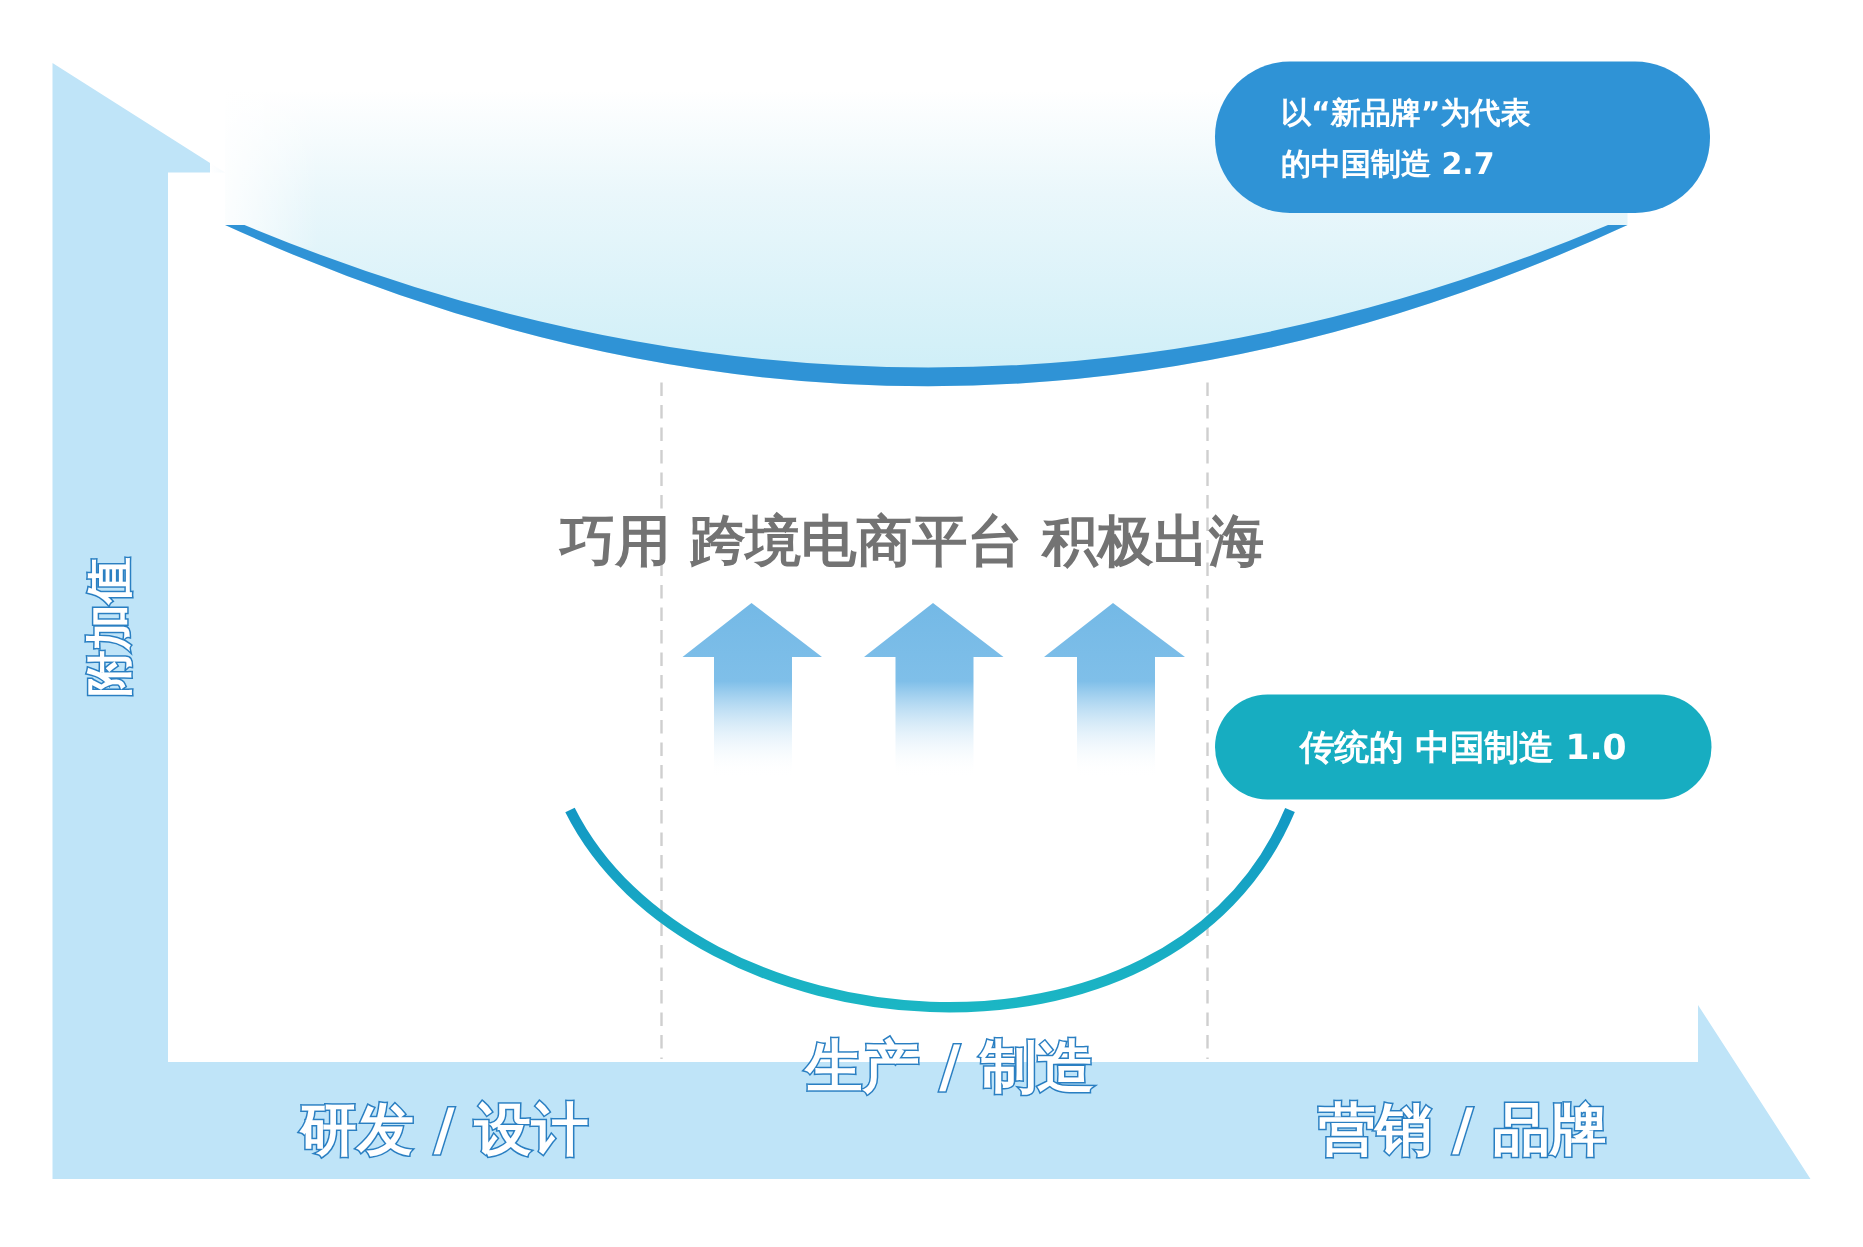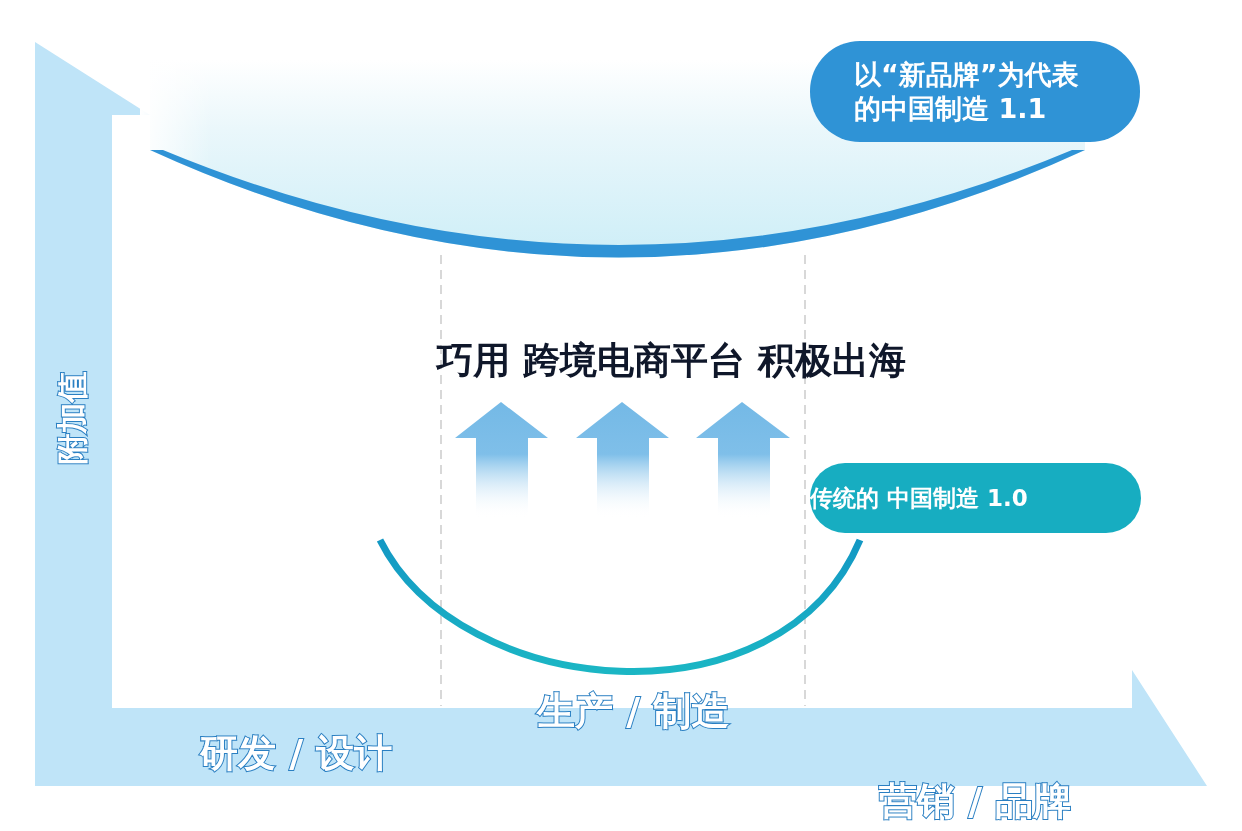--- a/index.html
+++ b/index.html
@@ -2,31 +2,31 @@
 <html><head>
   <meta charset="utf-8">
   <style>
     html, body { margin: 0; padding: 0; background: #ffffff; }
     body { width: 1242px; height: 831px; position: relative; overflow: hidden;
            font-family: "DejaVu Sans", "Liberation Sans", sans-serif; }
     #canvas { position: absolute; left: 0; top: 0; width: 1242px; height: 831px; }
     .pill { position: absolute; color: #ffffff; font-weight: bold; box-sizing: border-box;
             display: flex; align-items: center; }
     #pill-top { left: 810px; top: 41px; width: 330px; height: 101px; background: #2f93d6;
-                border-radius: 50px; padding-left: 44px; font-size: 27px; line-height: 34px; }
+                border-radius: 50px; padding-left: 44px; font-size: 20px; line-height: 34px; }
     #pill-top .lines { display: flex; flex-direction: column; }
     #pill-bottom { left: 810px; top: 463px; width: 331px; height: 70px; background: #17adc1;
-                   border-radius: 35px; justify-content: flex-start; font-size: 23px; }
-    #headline { position: absolute; left: 346px; top: 336px; width: 560px; text-align: right;
-                color: #0f172a; font-weight: bold; font-size: 37px; letter-spacing: 0px; white-space: nowrap; }
+                   border-radius: 35px; justify-content: center; font-size: 23px; }
+    #headline { position: absolute; left: 328px; top: 336px; width: 560px; text-align: center;
+                color: #737373; font-weight: bold; font-size: 37px; letter-spacing: 0px; white-space: nowrap; }
     .axis-label { position: absolute; font-weight: bold; font-size: 38px; color: #ffffff;
                   -webkit-text-stroke: 2px #2a7fc2; paint-order: stroke fill; white-space: nowrap; }
     #x-label-0 { left: 200px; top: 728px; }
     #x-label-1 { left: 537px; top: 686px; }
-    #x-label-2 { left: 879px; top: 728px; margin-top: 48px; }
+    #x-label-2 { left: 879px; top: 728px; }
     #y-label { left: 73px; top: 418px; transform: translate(-50%, -50%) rotate(-90deg); font-size: 31px; }
   </style>
 </head>
 <body>
 
 <svg id="canvas" viewBox="0 0 1242 831" xmlns="http://www.w3.org/2000/svg">
   <defs>
     <linearGradient id="bowlGrad" x1="0" y1="0" x2="0" y2="1">
       <stop offset="0" stop-color="#ffffff"></stop>
       <stop offset="0.35" stop-color="#eaf7fb"></stop>
@@ -75,21 +75,21 @@
   <g>
     <polygon points="696,438 742,402 790,438 770,438 770,518 718,518 718,438" fill="url(#arrowGrad)"></polygon>
   </g>
 </svg>
 
 <div id="headline">巧用 跨境电商平台 积极出海</div>
 
 <div id="pill-top" class="pill">
   <div class="lines">
     <span>以“新品牌”为代表</span>
-    <span>的中国制造 1.1</span>
+    <span>的中国制造 2.7</span>
   </div>
 </div>
 <div id="pill-bottom" class="pill">
   <span>传统的 中国制造 1.0</span>
 </div>
 
 <div id="y-label" class="axis-label">附加值</div>
 <div id="x-label-0" class="axis-label">研发 / 设计</div>
 <div id="x-label-1" class="axis-label">生产 / 制造</div>
 <div id="x-label-2" class="axis-label">营销 / 品牌</div>

